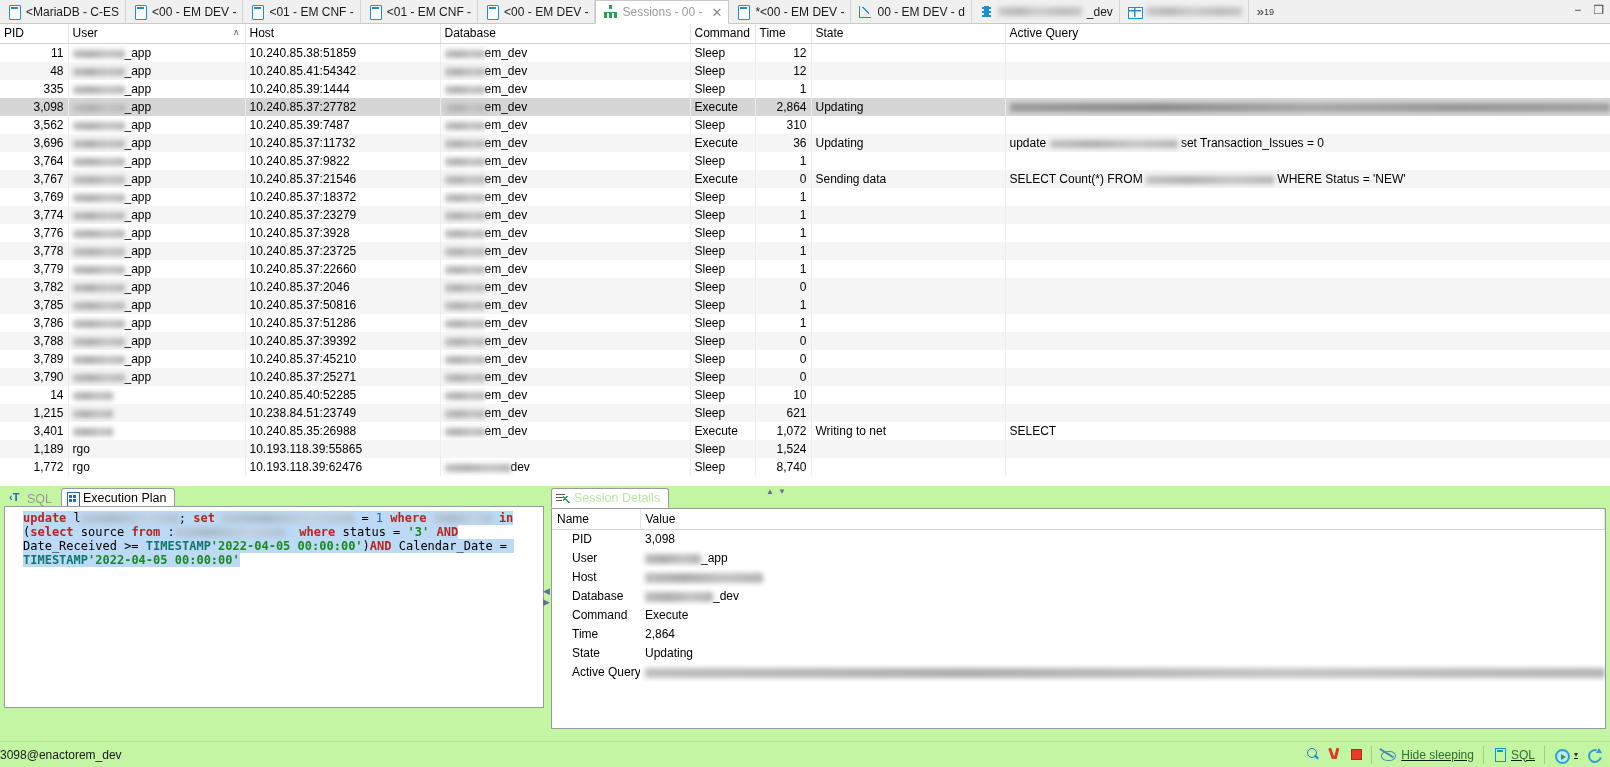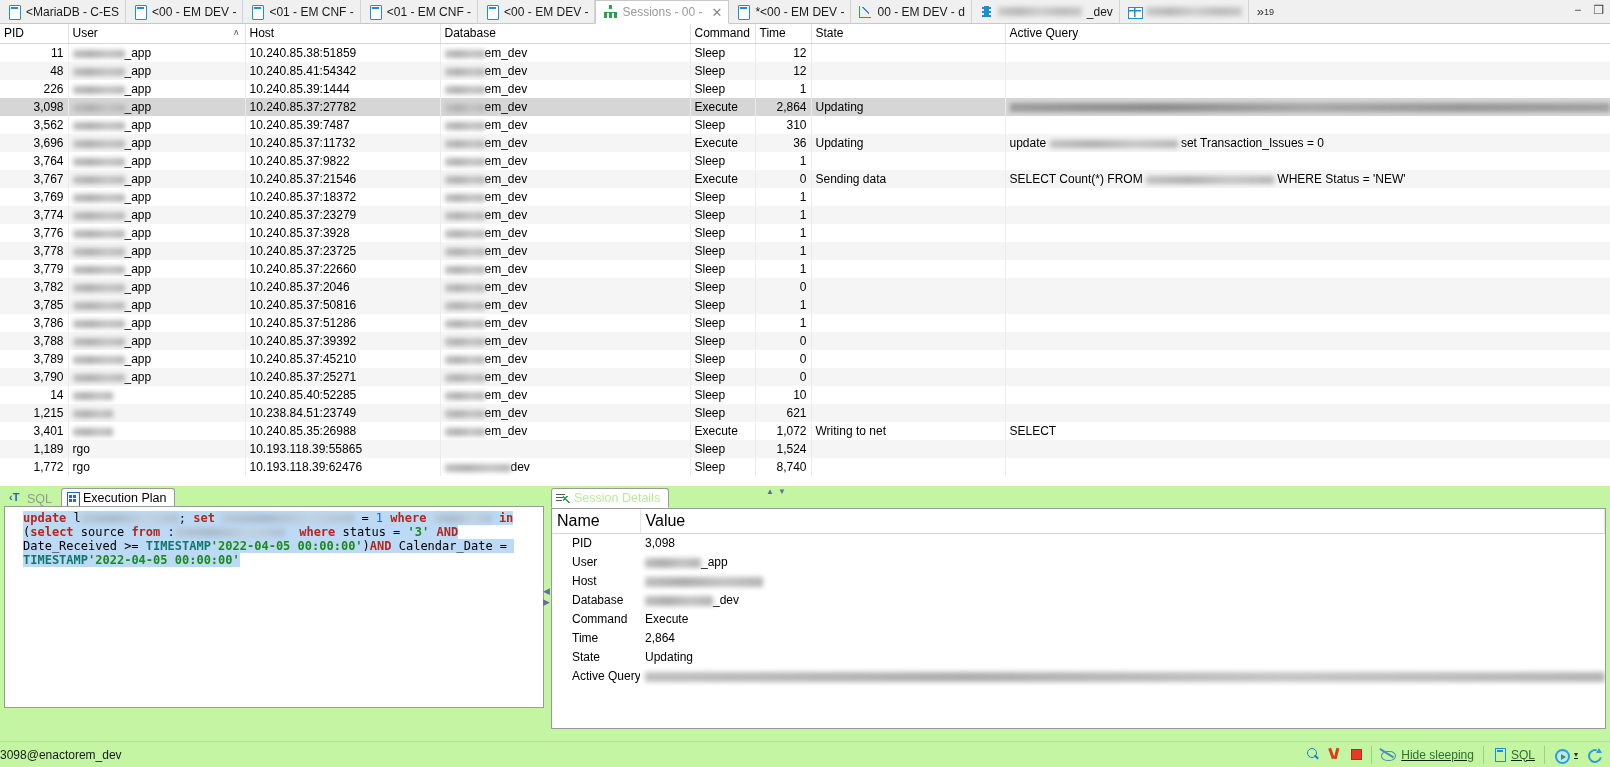--- a/index.html
+++ b/index.html
@@ -213,21 +213,21 @@
   .plain { color: #000; }
   .blursql {
     display: inline-block; vertical-align: middle;
     background: linear-gradient(90deg,#b9c9d8,#a9bccd,#c2d2e0,#b0c3d4);
     filter: blur(2.4px); height: 9px; border-radius: 1px; color: transparent;
   }
 
   .panel-right { position: absolute; left: 551px; top: 22px; right: 4px; bottom: 38px; }
   .sdtable { width: 100%; border-collapse: collapse; table-layout: fixed; }
   .sdtable th {
-    text-align: left; font-weight: normal; font-size: 16px;
+    text-align: left; font-weight: normal; font-size: 12px;
     padding: 3px 5px; border-bottom: 1px solid #d6d6d6; border-right: 1px solid #e5e5e5;
     background: #fff; height: 20px;
   }
   .sdtable td {
     font-size: 12px; padding: 1px 5px; height: 18px; line-height: 17px;
     background: #fff; white-space: nowrap; overflow: hidden;
   }
   .sdtable td.k { padding-left: 20px; }
 
   .collapsers { position: absolute; left: 543px; top: 100px; color: #6a6a9a; font-size: 9px; line-height: 11px; }
@@ -370,21 +370,21 @@
             <td class="r">48</td>
             <td><span class="blurcell" style="width: 52px;"></span>_app</td>
             <td>10.240.85.41:54342</td>
             <td><span class="blurcell" style="width: 40px;"></span>em_dev</td>
             <td>Sleep</td>
             <td class="r">12</td>
             <td></td>
             <td></td>
           </tr>
           <tr class="even">
-            <td class="r">226</td>
+            <td class="r">335</td>
             <td><span class="blurcell" style="width: 52px;"></span>_app</td>
             <td>10.240.85.39:1444</td>
             <td><span class="blurcell" style="width: 40px;"></span>em_dev</td>
             <td>Sleep</td>
             <td class="r">1</td>
             <td></td>
             <td></td>
           </tr>
           <tr class="selected">
             <td class="r">3,098</td>

